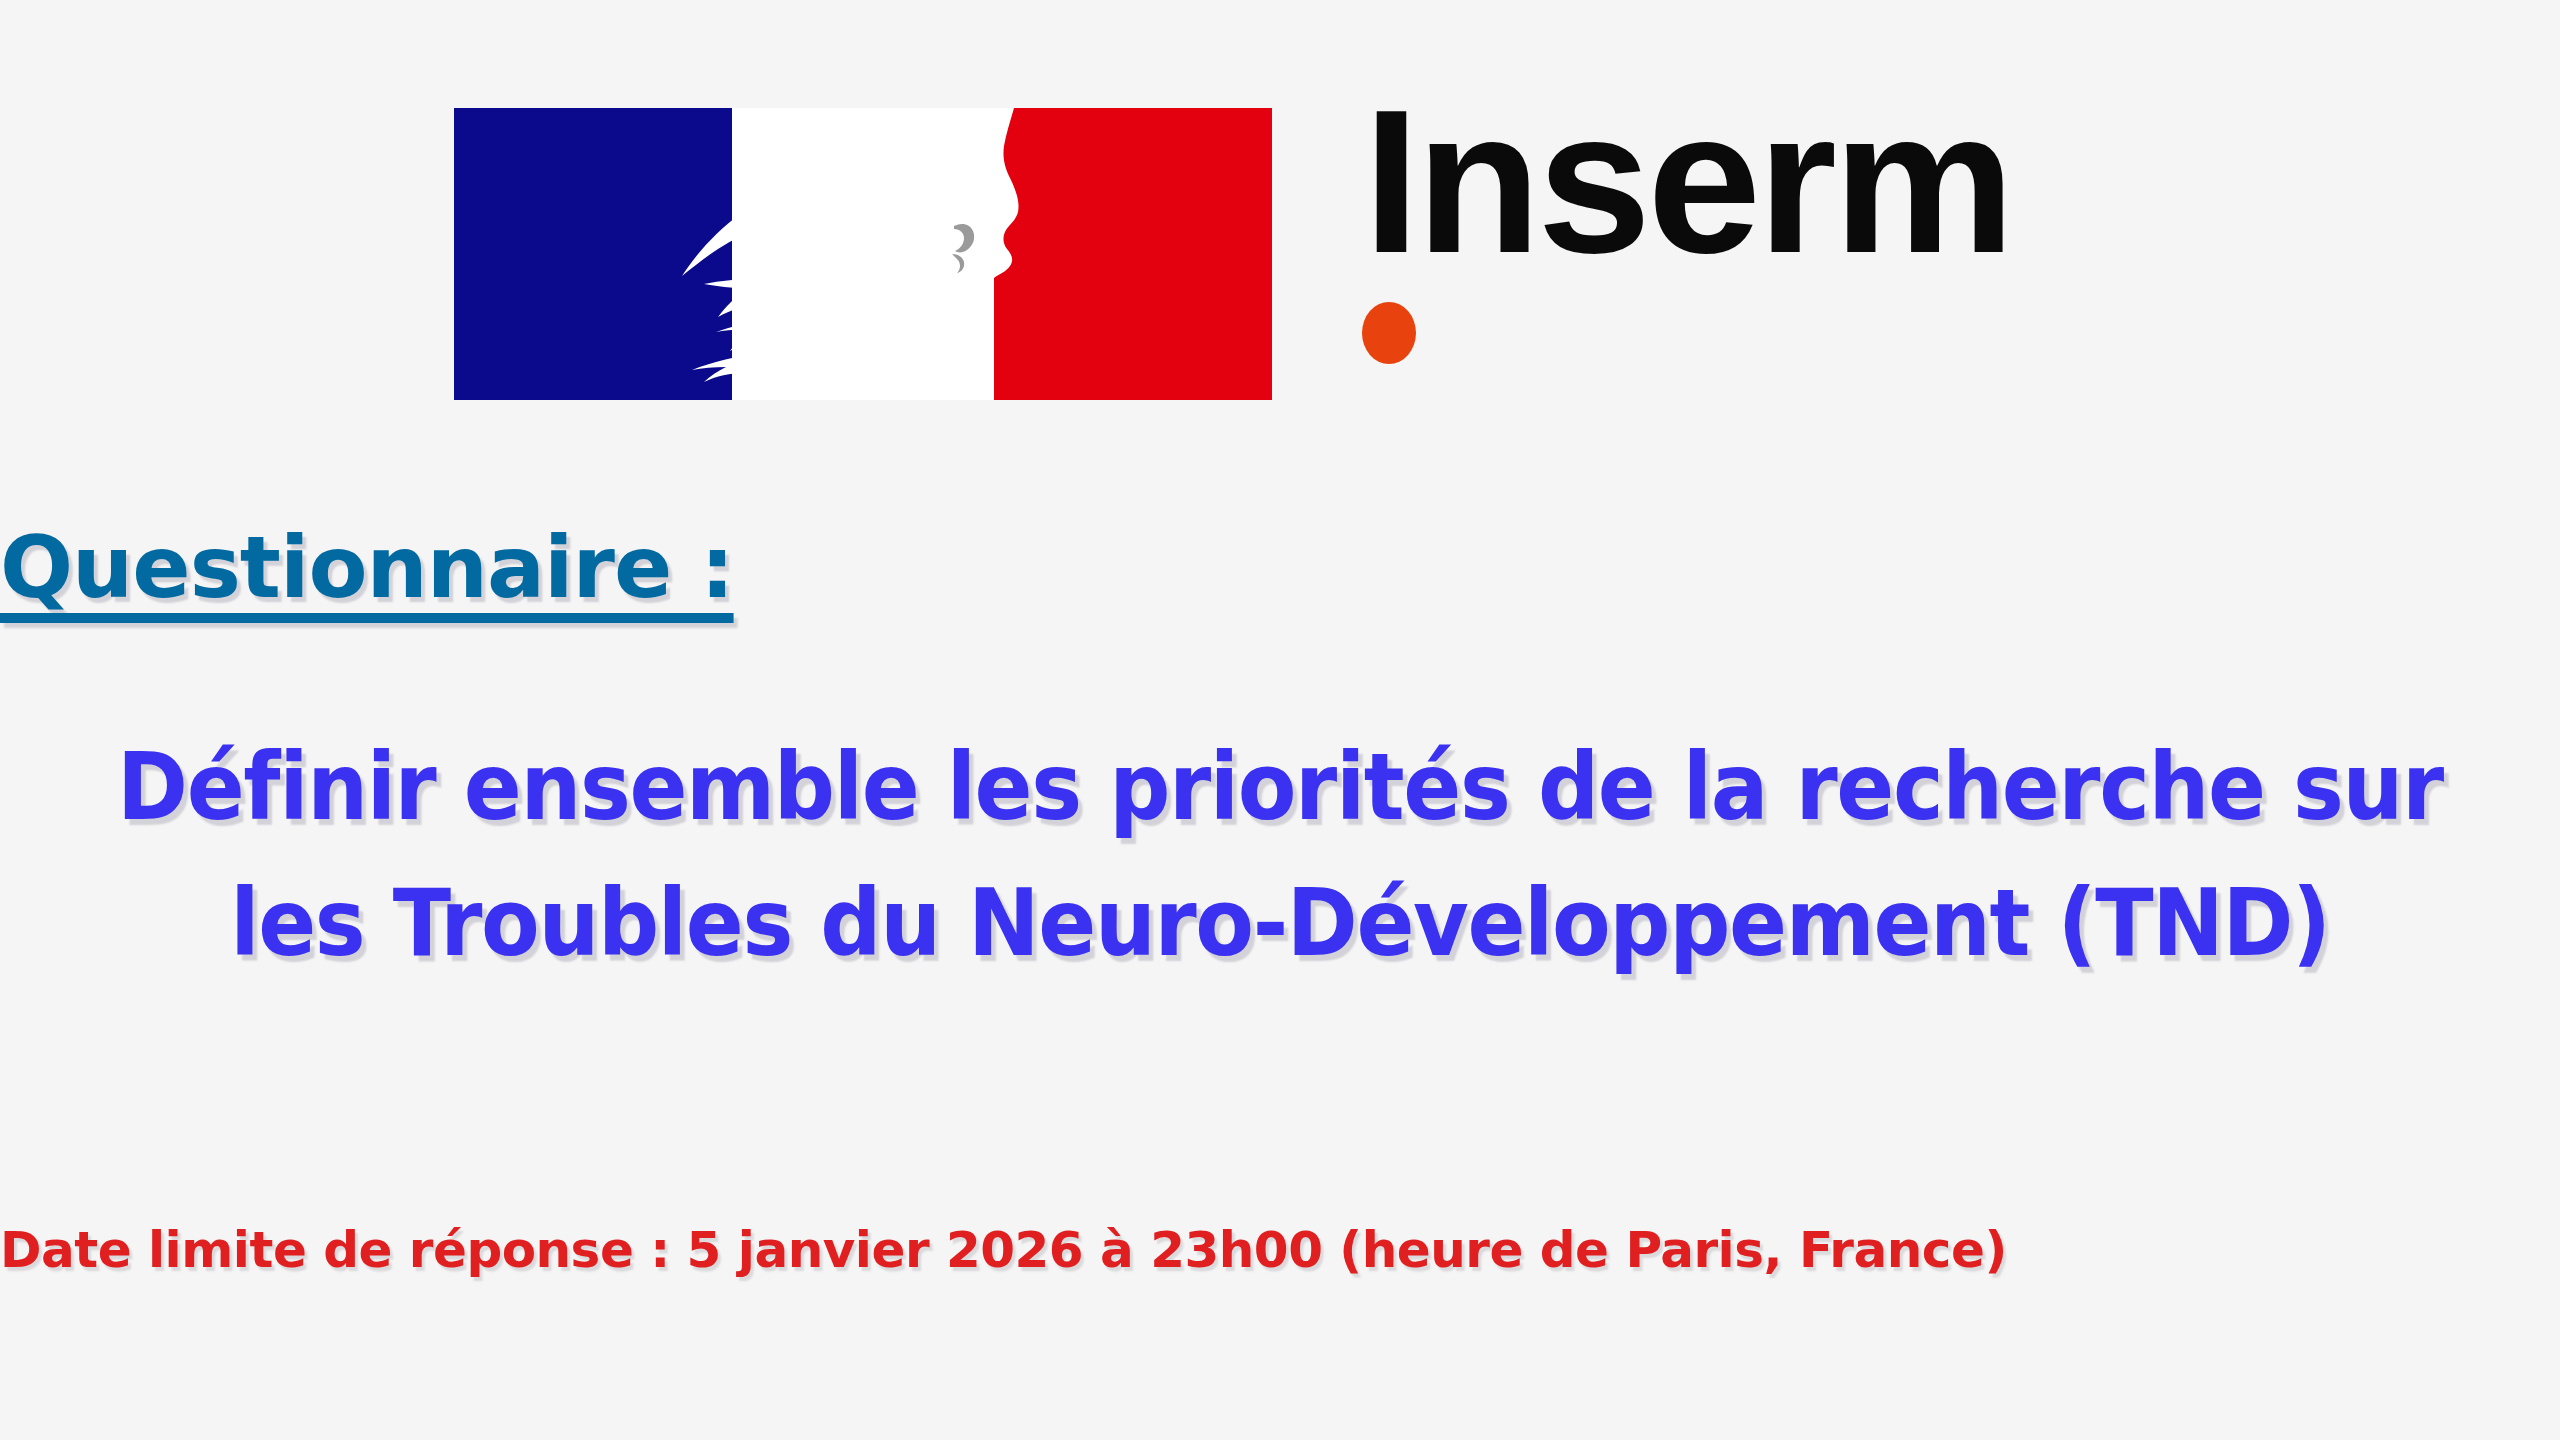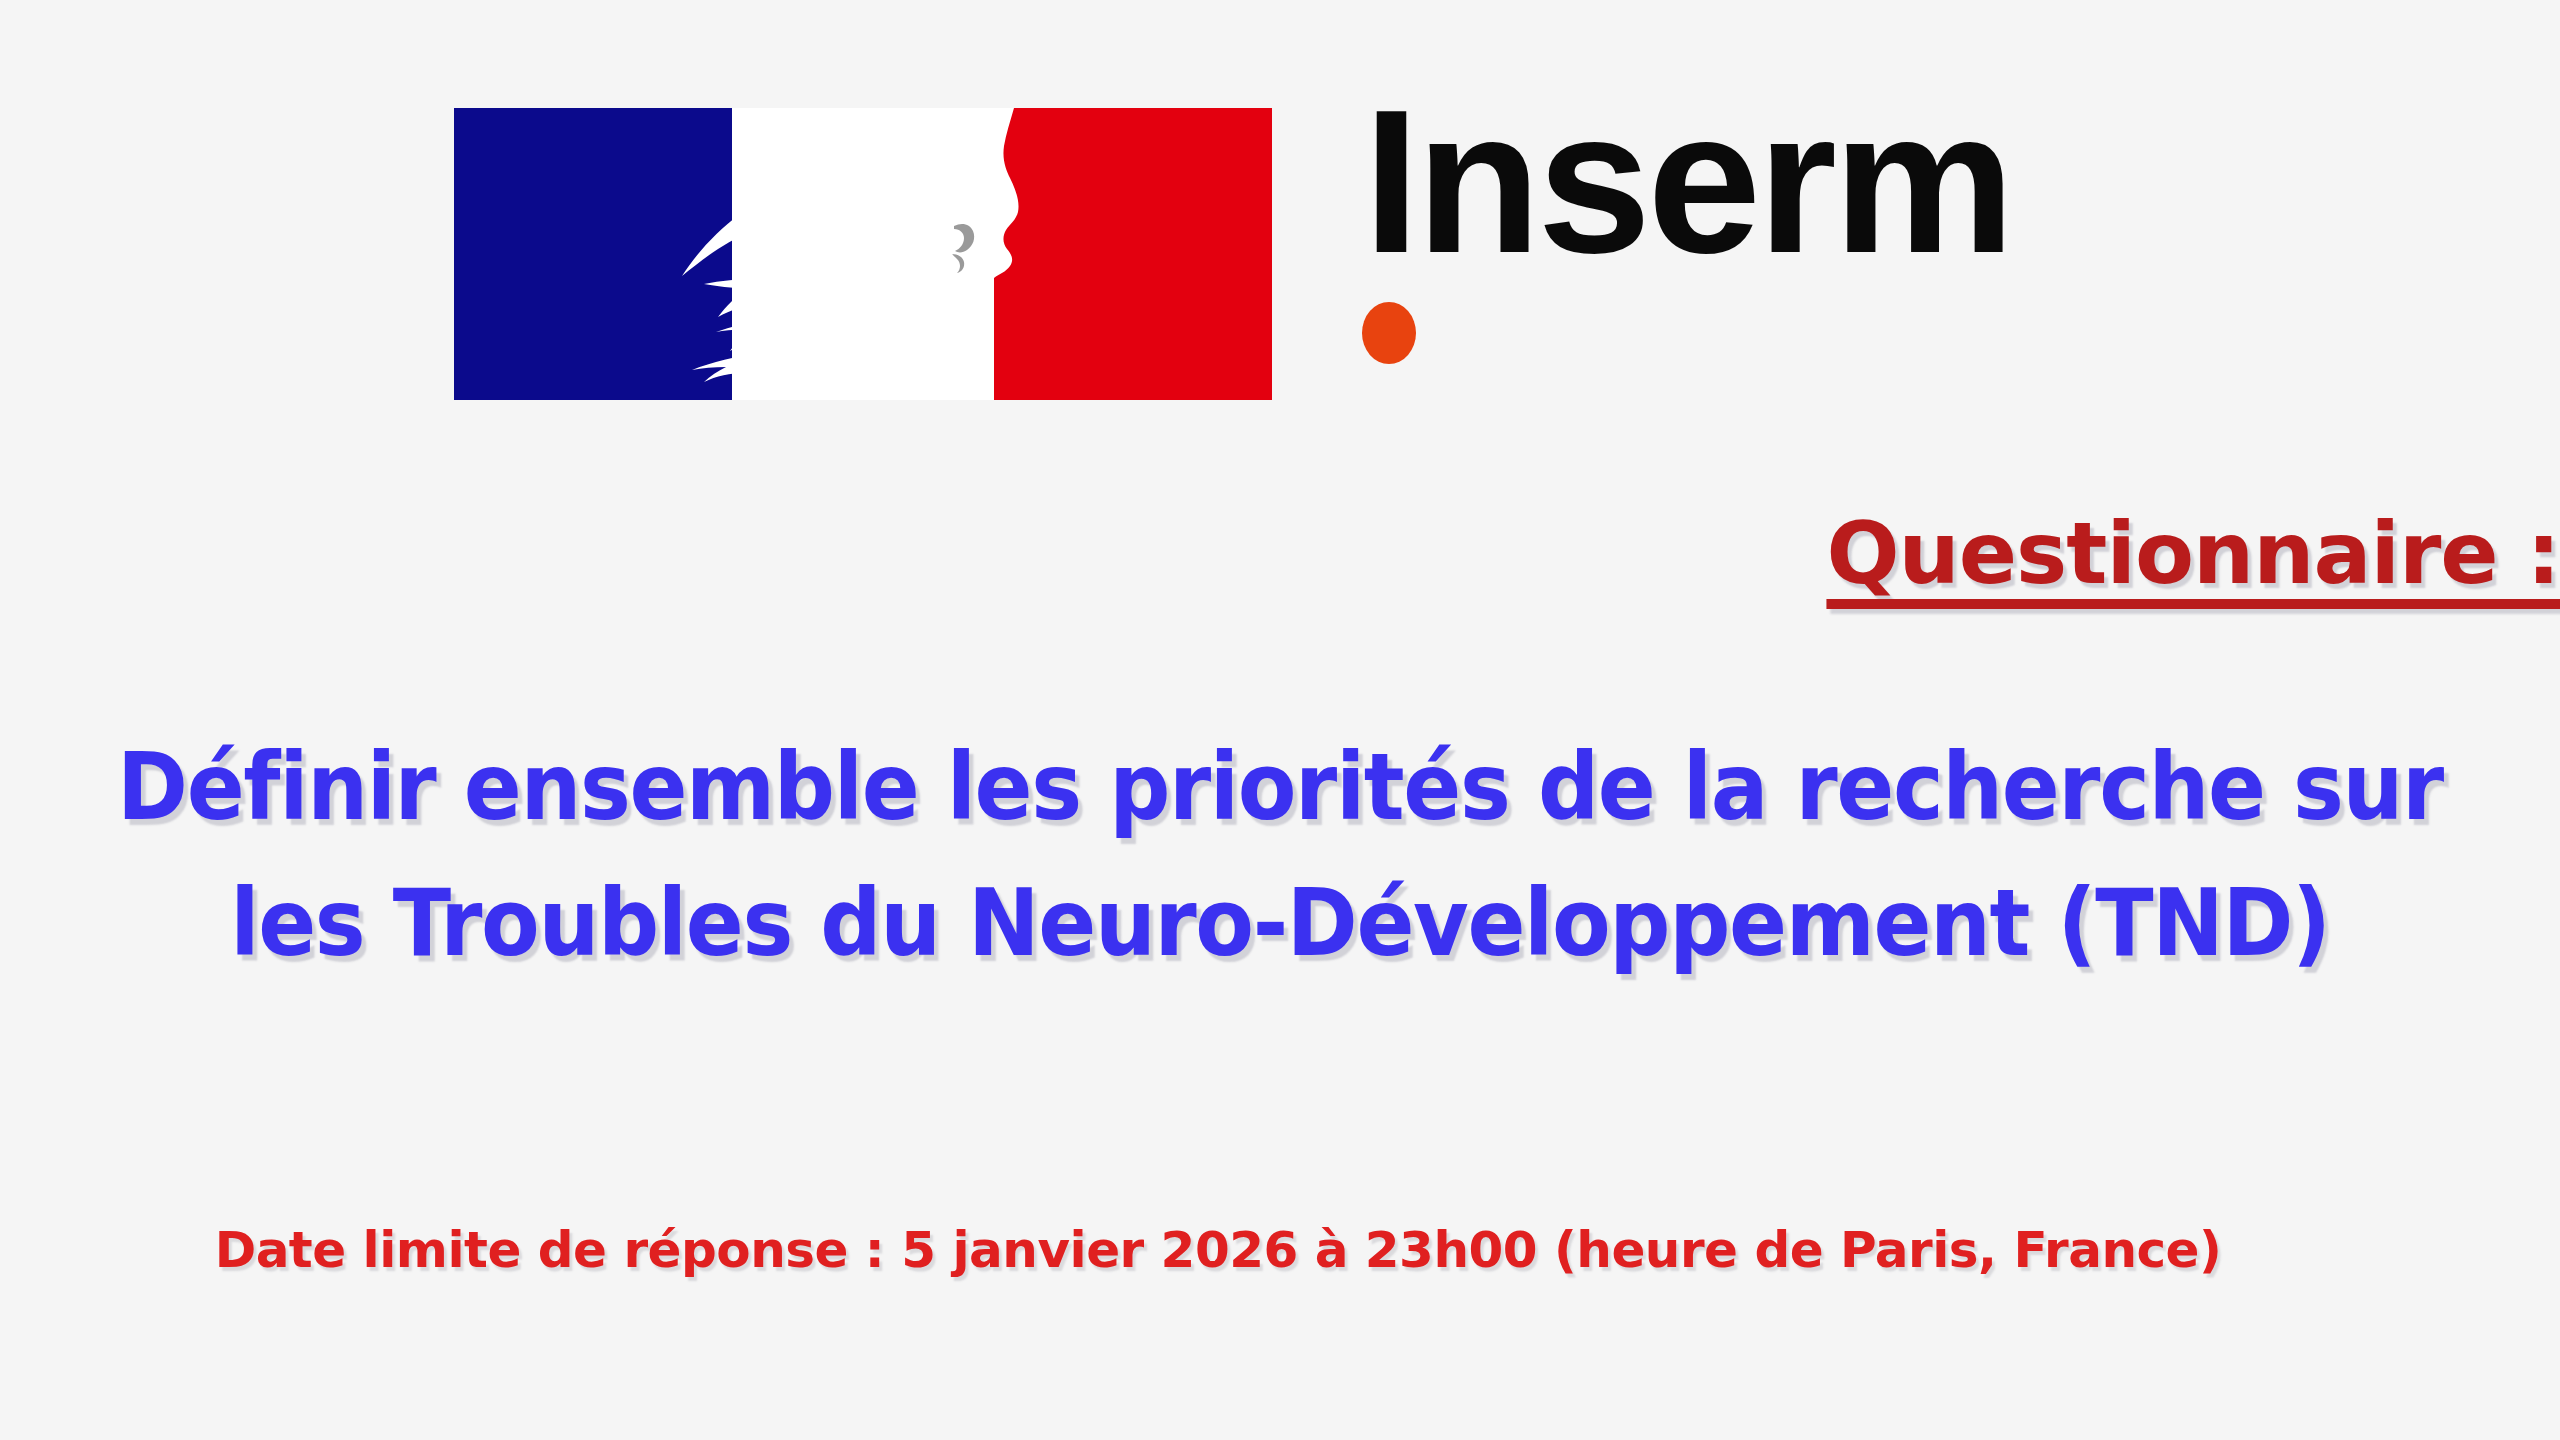--- a/index.html
+++ b/index.html
@@ -91,28 +91,28 @@
   .stack {
     position: absolute;
     left: 0;
     top: 0;
     width: 2560px;
   }
 
   .q-title {
     position: absolute;
     left: 0;
-    top: 508px;
-    width: 2560px;
-    text-align: right;
+    top: 522px;
+    width: 2560px;
+    text-align: left;
     font-family: "DejaVu Sans", "Liberation Sans", sans-serif;
     font-weight: 700;
     font-size: 86px;
     line-height: 1.05;
-    color: #b91c1c;
+    color: #0369a1;
     text-shadow: 4px 5px 2px rgba(120,120,140,0.28);
     letter-spacing: -1px;
   }
   .q-title .ul {
     text-decoration: underline;
     text-decoration-thickness: 10px;
     text-underline-offset: 16px;
   }
 
   .main-title {
@@ -131,21 +131,21 @@
     transform: scaleX(0.93);
     transform-origin: center top;
   }
   .main-title .line { display: block; white-space: nowrap; }
 
   .deadline {
     position: absolute;
     left: 0;
     top: 1220px;
     width: 2436px;
-    text-align: center;
+    text-align: left;
     font-family: "DejaVu Sans", "Liberation Sans", sans-serif;
     font-weight: 700;
     font-size: 50px;
     line-height: 1.2;
     color: #e02020;
     text-shadow: 3px 4px 2px rgba(140,140,150,0.25);
     letter-spacing: -0.5px;
     white-space: nowrap;
   }
 </style>

